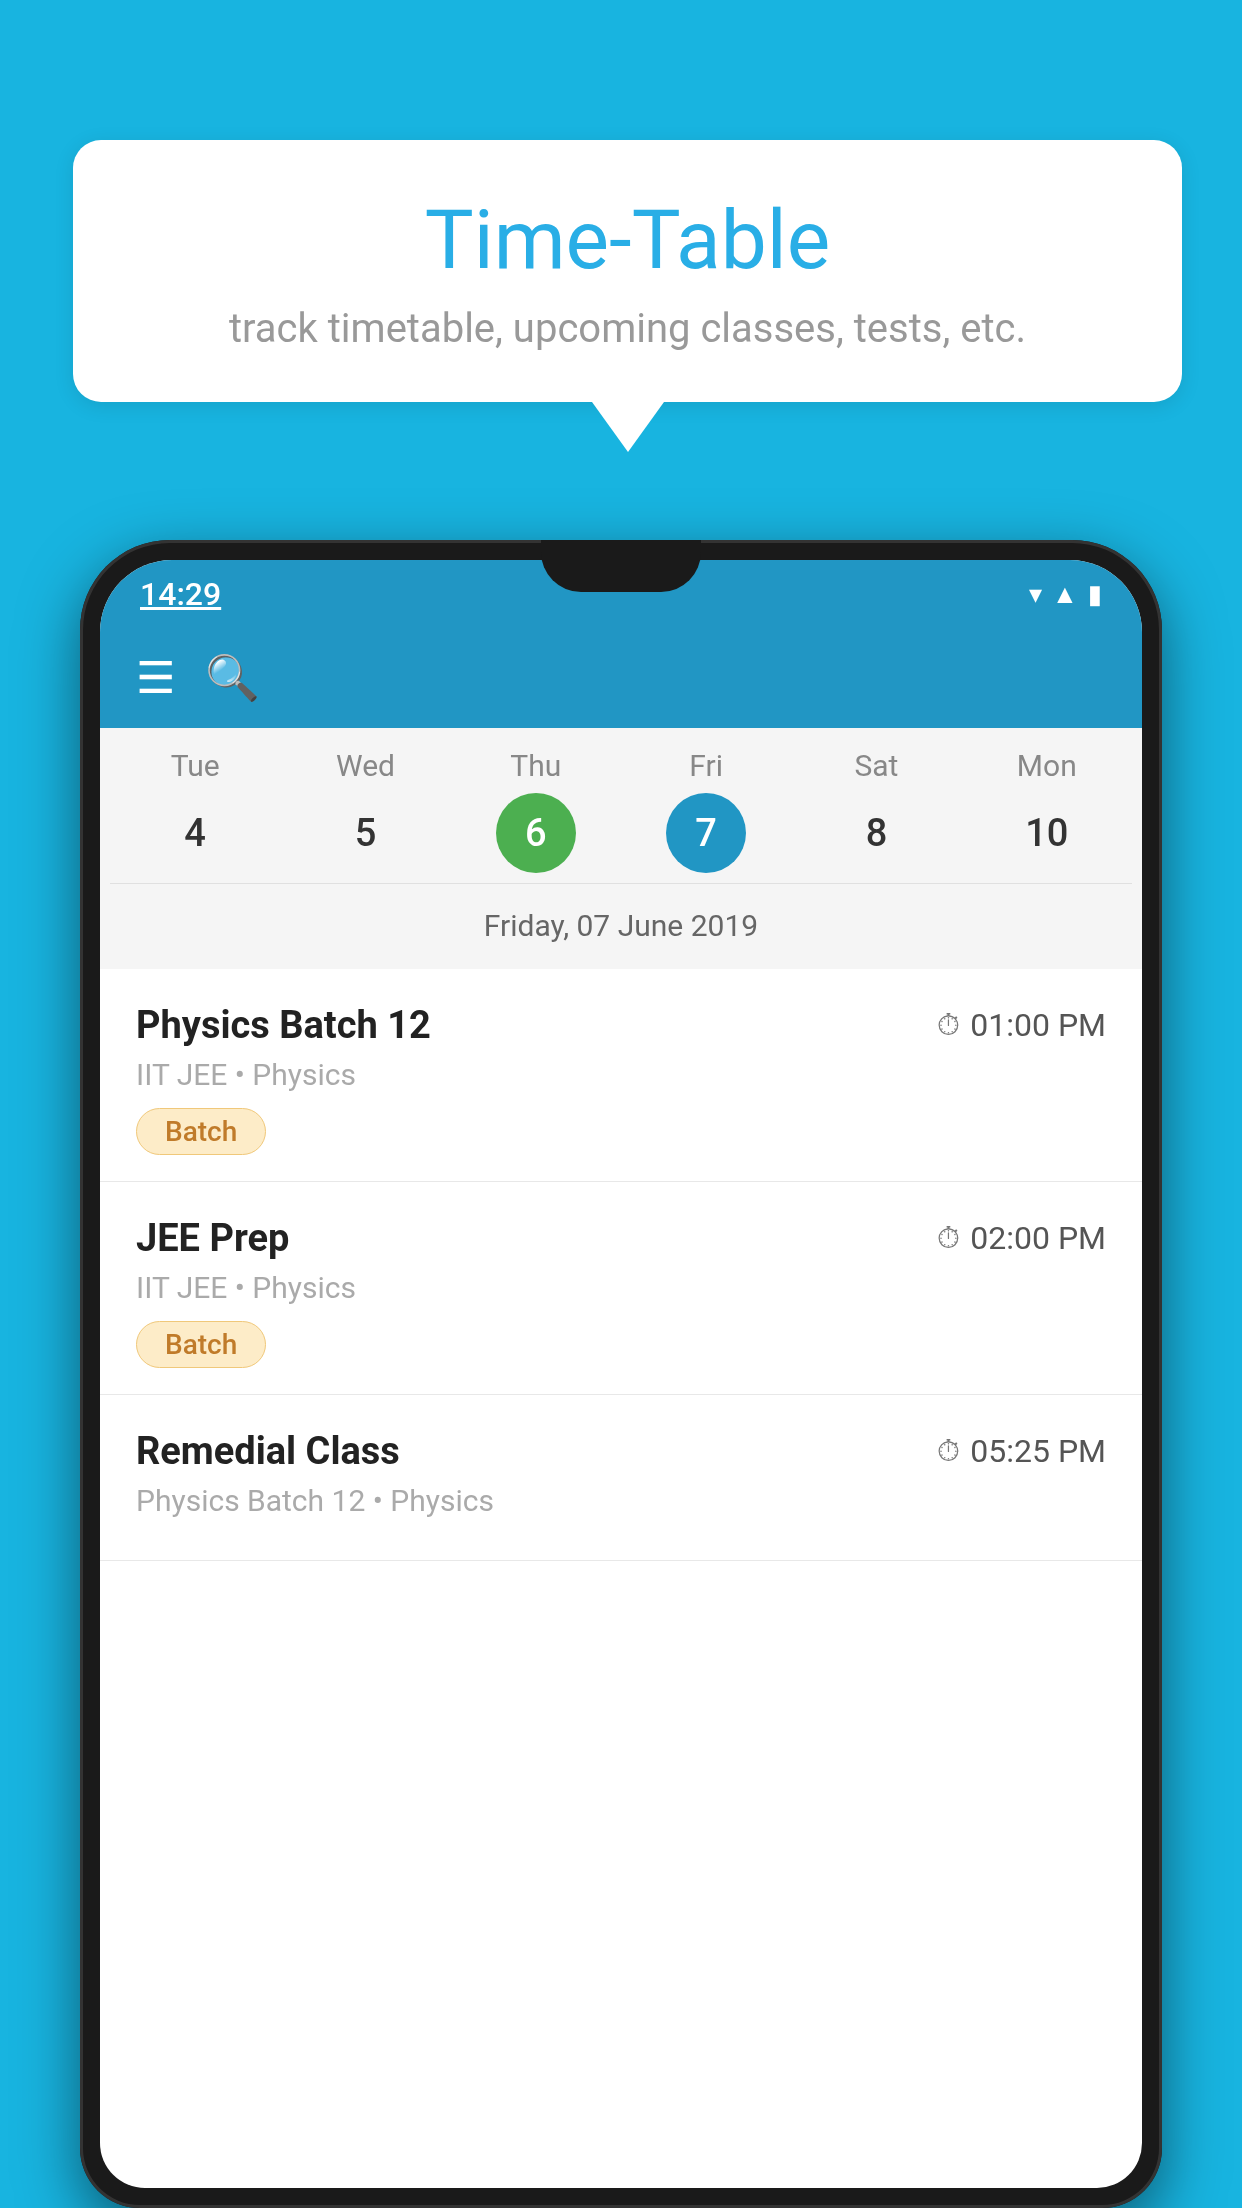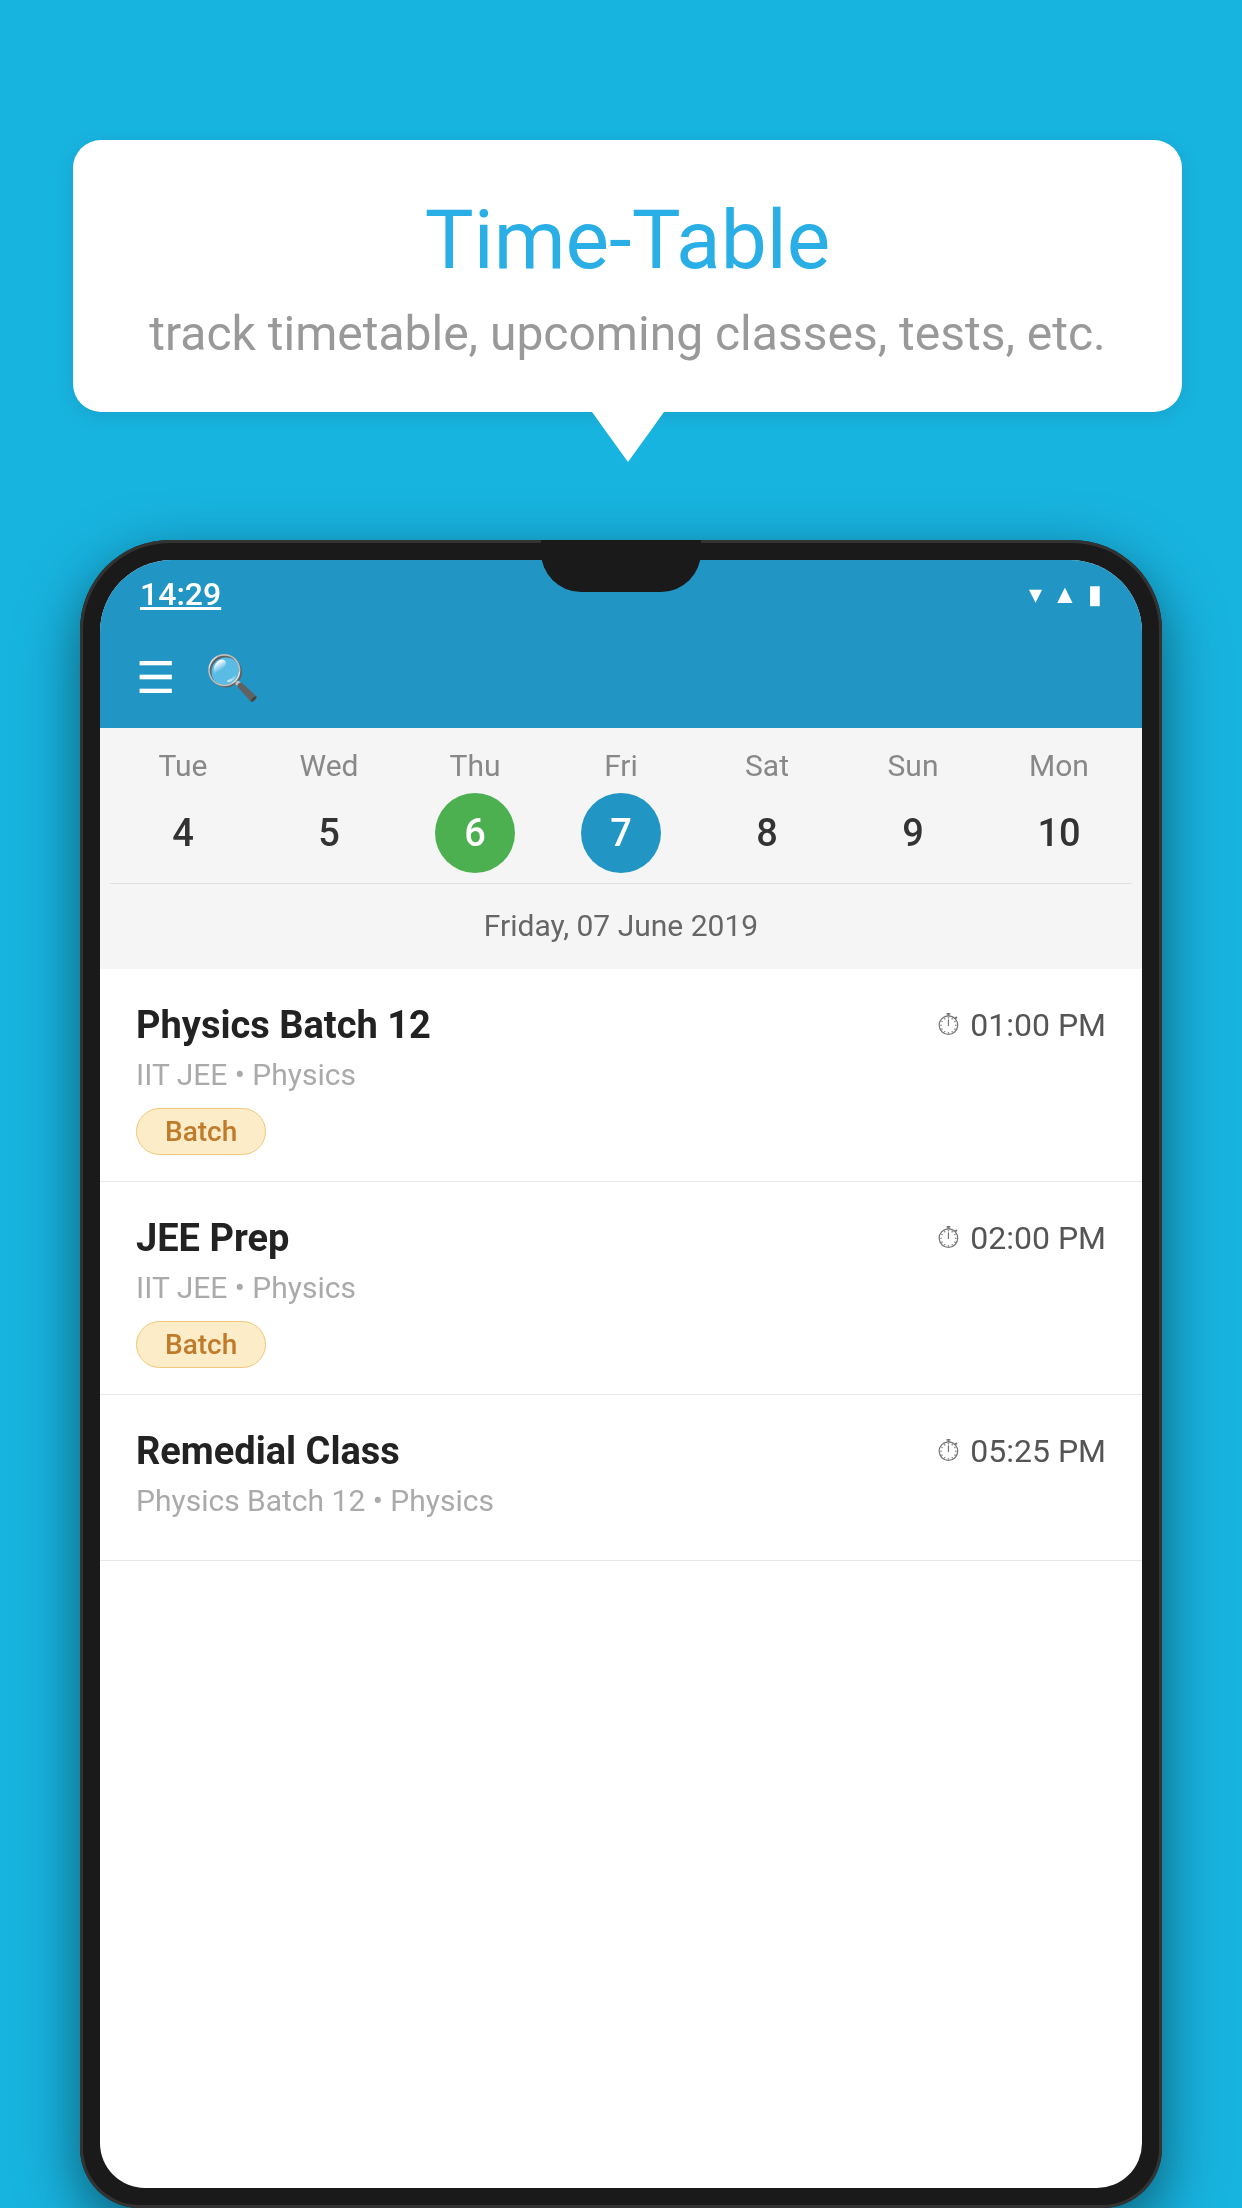--- a/index.html
+++ b/index.html
@@ -29,21 +29,21 @@
     }
     .speech-bubble-title {
       color: #29aee6;
       font-size: 82px;
       font-weight: 400;
       line-height: 1.1;
       margin-bottom: 20px;
     }
     .speech-bubble-subtitle {
       color: #999;
-      font-size: 48px;
+      font-size: 40px;
       font-weight: 400;
     }
     .speech-bubble-tail {
       width: 0;
       height: 0;
       border-left: 36px solid transparent;
       border-right: 36px solid transparent;
       border-top: 50px solid white;
       margin: 0 auto;
     }
@@ -281,24 +281,20 @@
               <div class="day-name">Thu</div>
               <div class="day-number today">6</div>
             </div>
             <div class="day-col">
               <div class="day-name">Fri</div>
               <div class="day-number selected">7</div>
             </div>
             <div class="day-col">
               <div class="day-name">Sat</div>
               <div class="day-number">8</div>
-            </div>
-            <div class="day-col">
-              <div class="day-name">Sun</div>
-              <div class="day-number">9</div>
             </div>
             <div class="day-col">
               <div class="day-name">Mon</div>
               <div class="day-number">10</div>
             </div>
           </div>
         <div class="current-date-label">Friday, 07 June 2019</div>
       </div>
 
       <div class="schedule-list">

